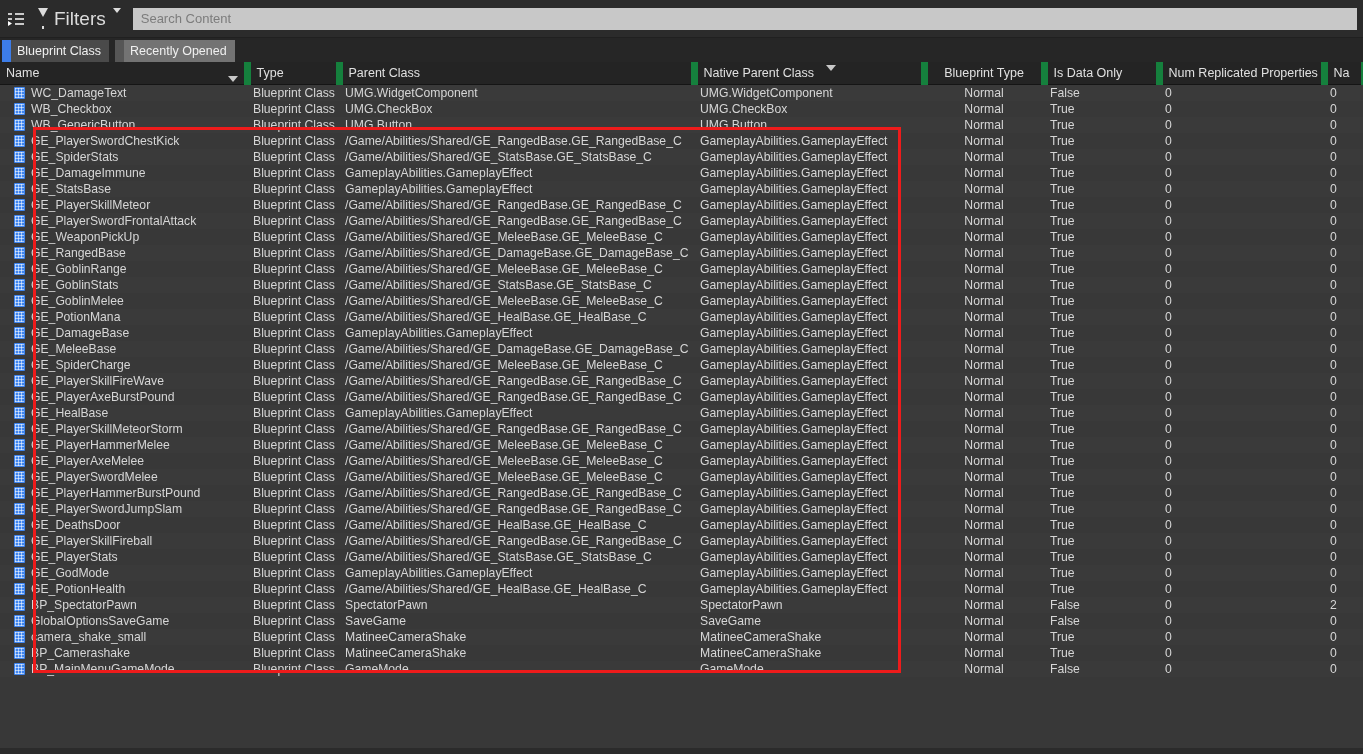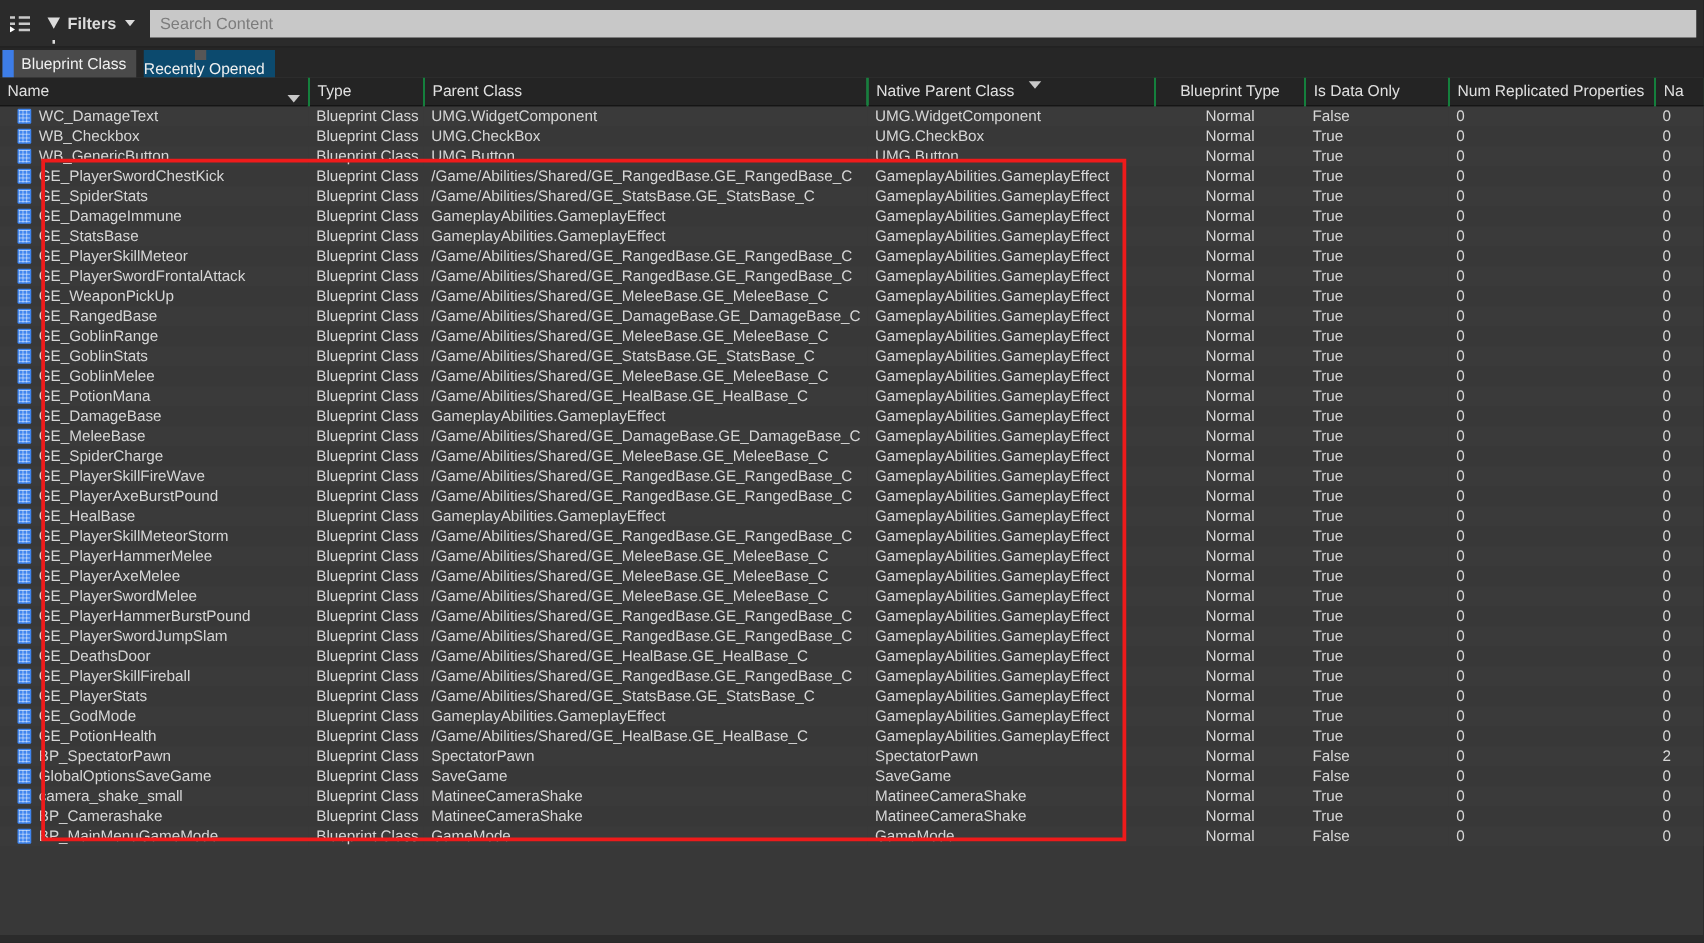--- a/index.html
+++ b/index.html
@@ -19,25 +19,24 @@
     padding: 0 6px;
     gap: 8px;
     border-bottom: 1px solid #202020;
   }
   .tree-icon {
     width: 20px; height: 18px;
     display: flex; align-items: center; justify-content: center;
     cursor: pointer;
   }
   .filters-btn {
-    display: flex; align-items: center; gap: 5px;
-    color: #dcdcdc; font-size: 13px;
+    display: flex; align-items: flex-start; gap: 5px;
+    color: #dcdcdc; font-size: 19px;
     padding: 2px 4px; cursor: pointer;
     white-space: nowrap;
-    font-weight: bold;
   }
   .funnel {
     width: 0; height: 0;
     border-left: 5px solid transparent;
     border-right: 5px solid transparent;
     border-top: 9px solid #dcdcdc;
     position: relative;
     margin-right: 1px;
   }
   .funnel::after {
@@ -82,21 +81,21 @@
     padding: 0 8px 0 0;
     cursor: pointer;
     position: relative;
   }
   .pill .swatch {
     width: 9px; height: 100%;
     background: #3d7de8;
     margin-right: 6px;
   }
   .pill.plain .swatch { background: #565656; }
-  .pill.plain { background: #0c4a6e; flex-direction: column; }
+  .pill.plain { background: #737373; }
 
   
   .table-wrap {
     position: relative;
     height: calc(754px - 38px - 24px);
     overflow: hidden;
     background: #383838;
   }
   table.grid {
     width: 100%;
@@ -104,21 +103,21 @@
     table-layout: fixed;
   }
   thead th {
     background: #242424;
     color: #e0e0e0;
     font-size: 12.5px;
     font-weight: normal;
     text-align: left;
     height: 22px;
     padding: 0 6px;
-    border-right: 2px solid #15803d;
+    border-right: 7px solid #15803d;
     border-bottom: 1px solid #151515;
     position: relative;
     white-space: nowrap;
     overflow: hidden;
   }
   th .sort-arrow {
     position: absolute;
     width: 0; height: 0;
     border-left: 5px solid transparent;
     border-right: 5px solid transparent;

